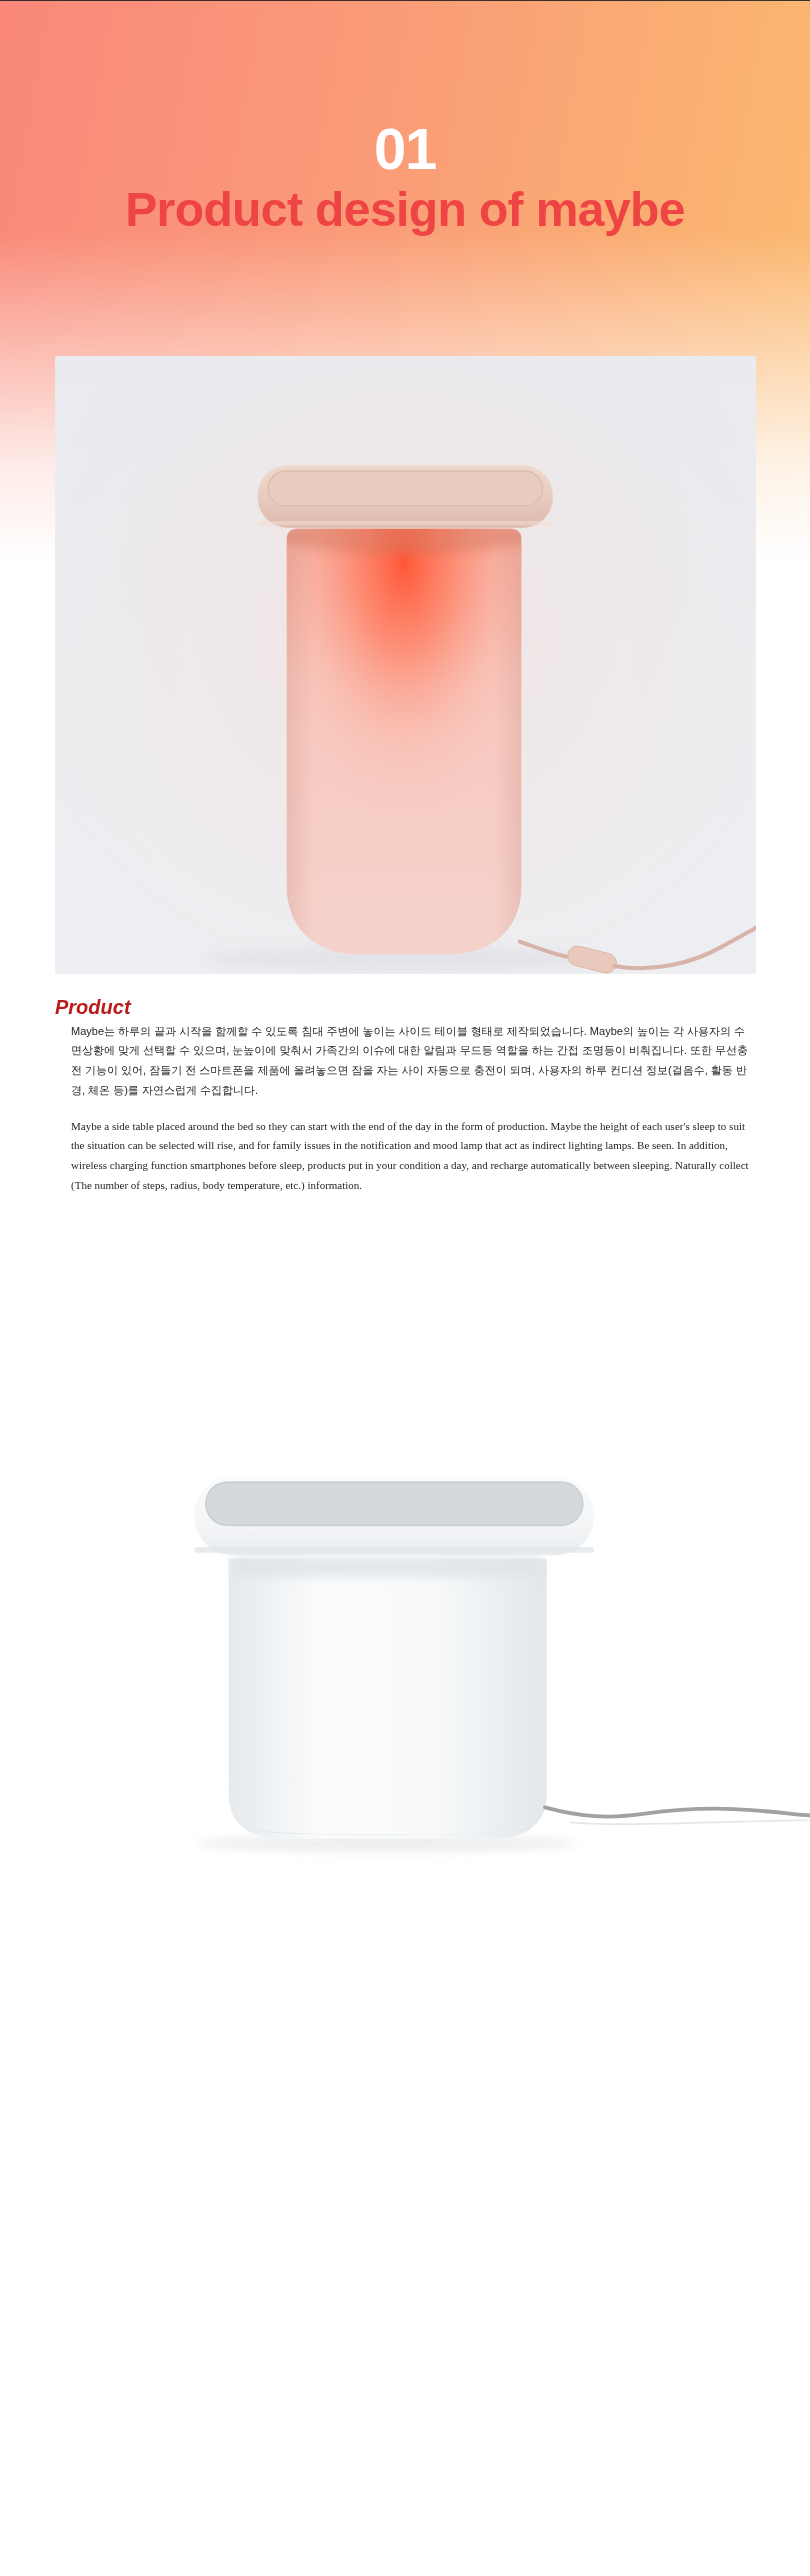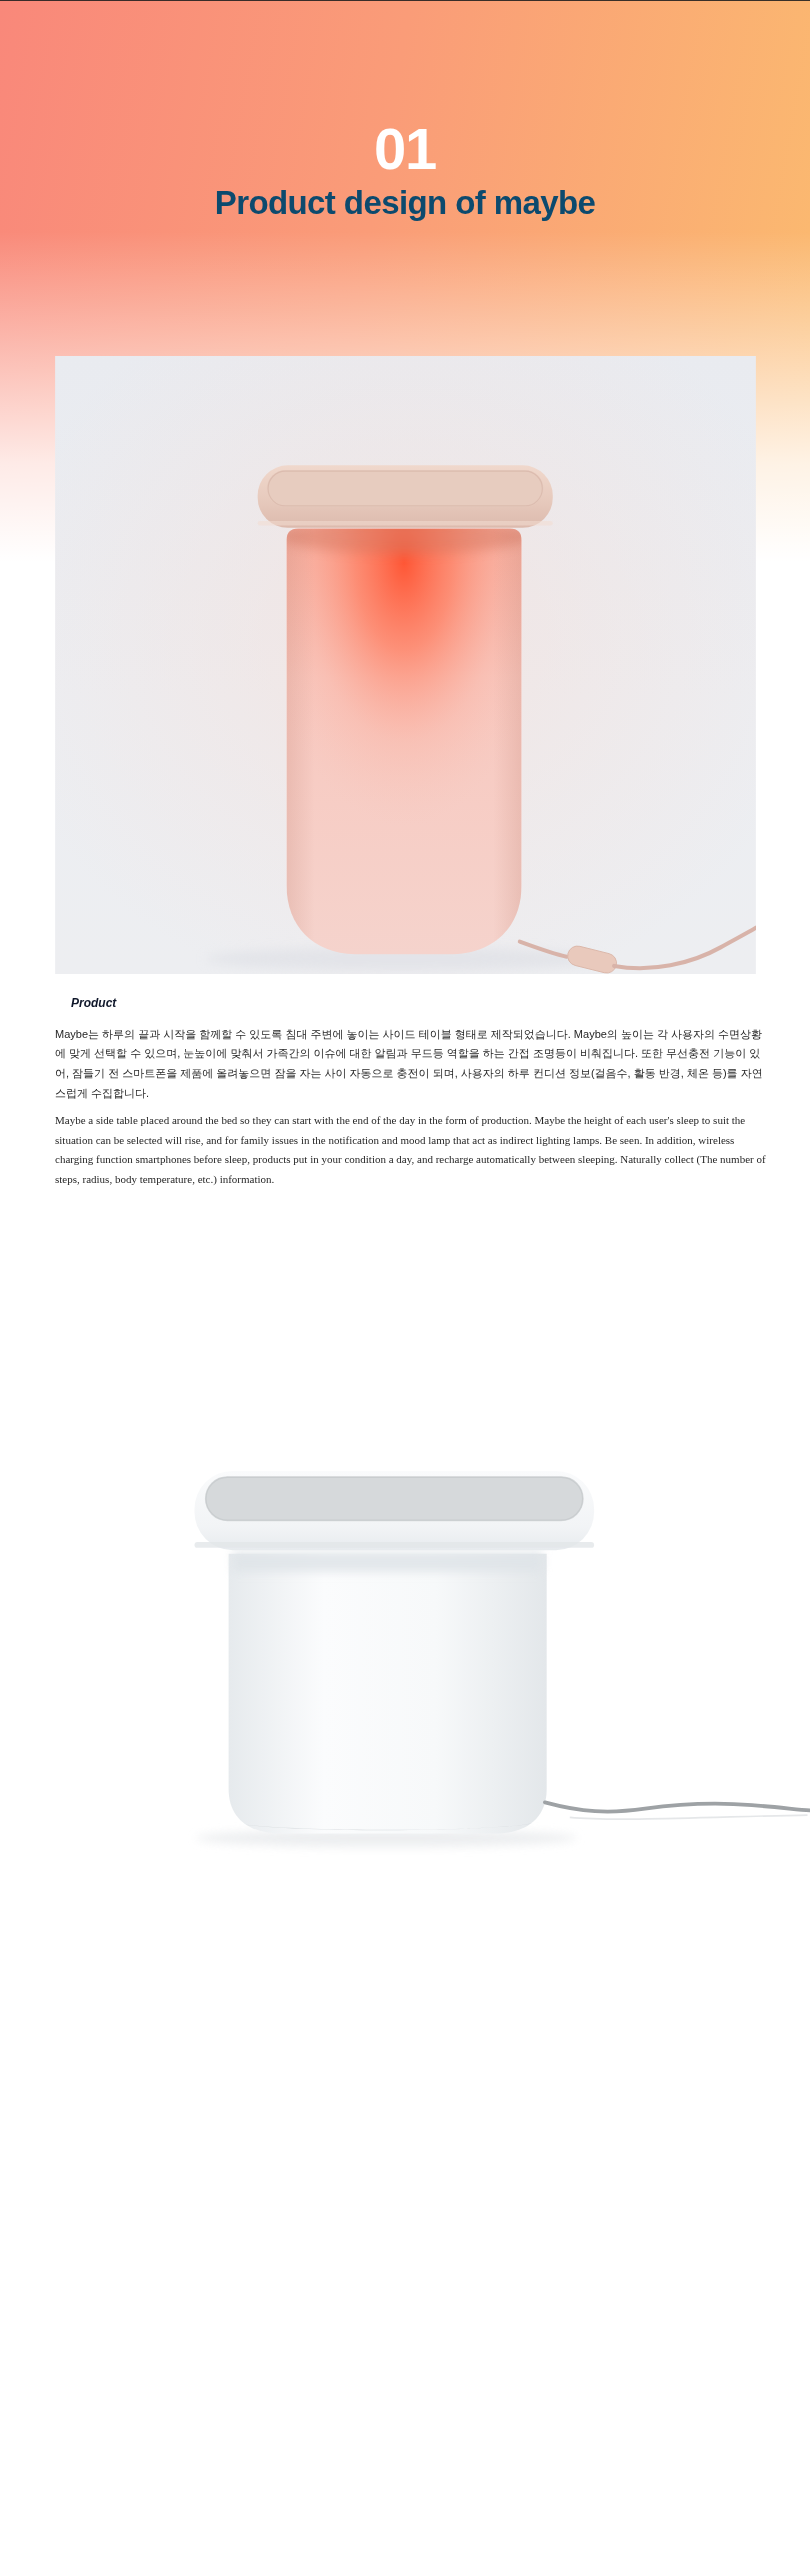--- a/index.html
+++ b/index.html
@@ -24,35 +24,35 @@
     background:rgba(30,30,30,.88); z-index:3;
   }
   .content{position:relative; z-index:1;}
   
   .masthead{height:356px; padding-top:120px; box-sizing:border-box; text-align:center;}
   .masthead h1{
     margin:0; font-size:58px; line-height:1; font-weight:bold; color:#ffffff;
     letter-spacing:-1.2px;
   }
   .masthead h2{
-    margin:8px 0 0 0; font-size:33px; line-height:1; font-weight:bold; color:#0c4a6e;
+    margin:8px 0 0 0; font-size:48px; line-height:1; font-weight:bold; color:#ef4444;
     letter-spacing:-0.6px;
   }
   
   figure{margin:0; padding:0; display:block; overflow:hidden;}
   .photo1{width:701px; height:618px; margin:0 auto;}
   .photo2{width:810px; height:480px; margin:226px 0 0 0;}
   .photo3{width:810px; height:539px; margin:168px 0 0 0;}
   svg{display:block;}
   
   .copy{margin:22.6px 55px 0 55px; width:713px;}
   .copy h3{
-    margin:16px; font-size:12px; line-height:1; font-weight:bold; font-style:italic; color:#0f172a;
-  }
-  .copy p{margin:0; font-size:11px; line-height:19.7px; color:#262626;}
+    margin:0; font-size:20px; line-height:1; font-weight:bold; font-style:italic; color:#b91c1c;
+  }
+  .copy p{margin:16px; font-size:11px; line-height:19.7px; color:#262626;}
   .copy p.kr{margin-top:5.2px;}
   .copy p.en{margin-top:7.5px;font-family:Liberation Serif, serif;}
 </style>
 </head>
 <body>
 
 <div class="page">
 
   <div class="top-line"></div>
   <div class="hero-bg"></div>

